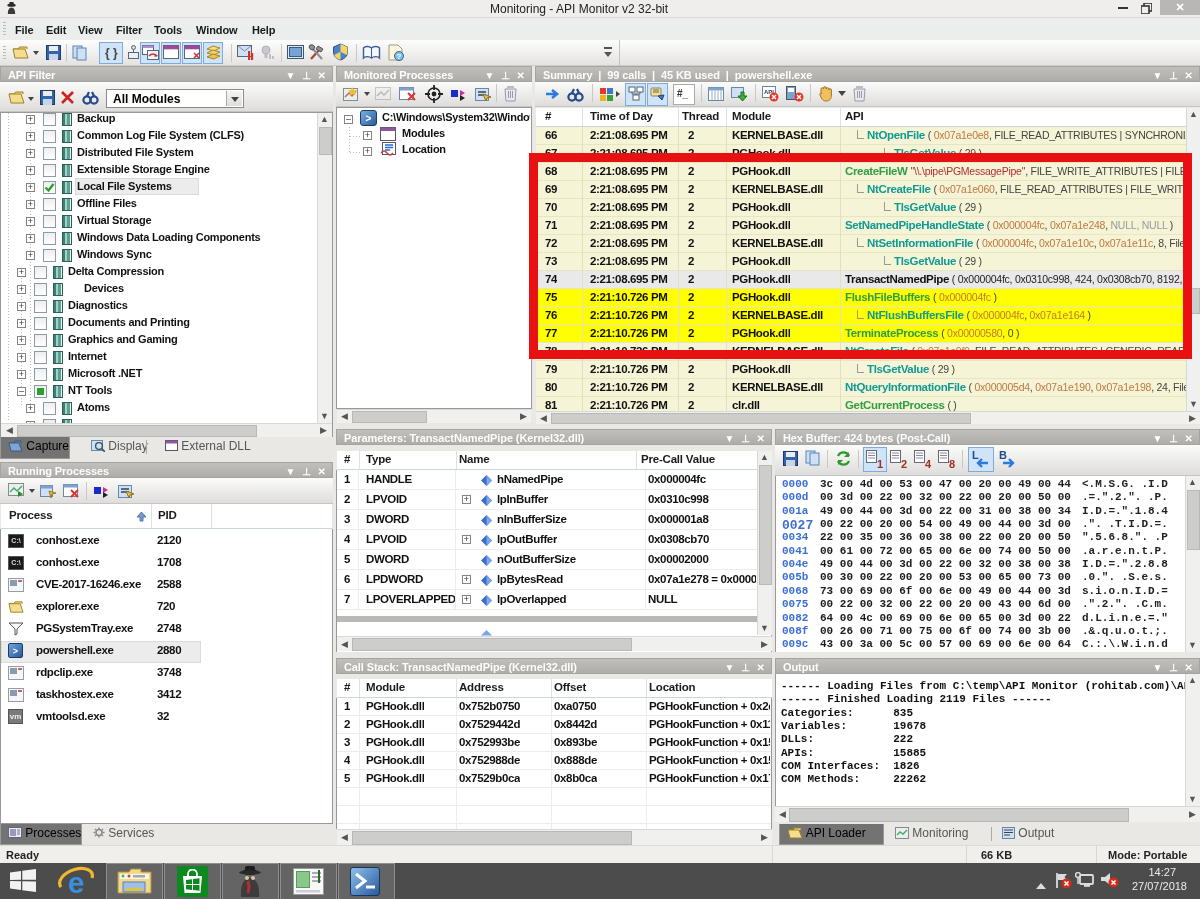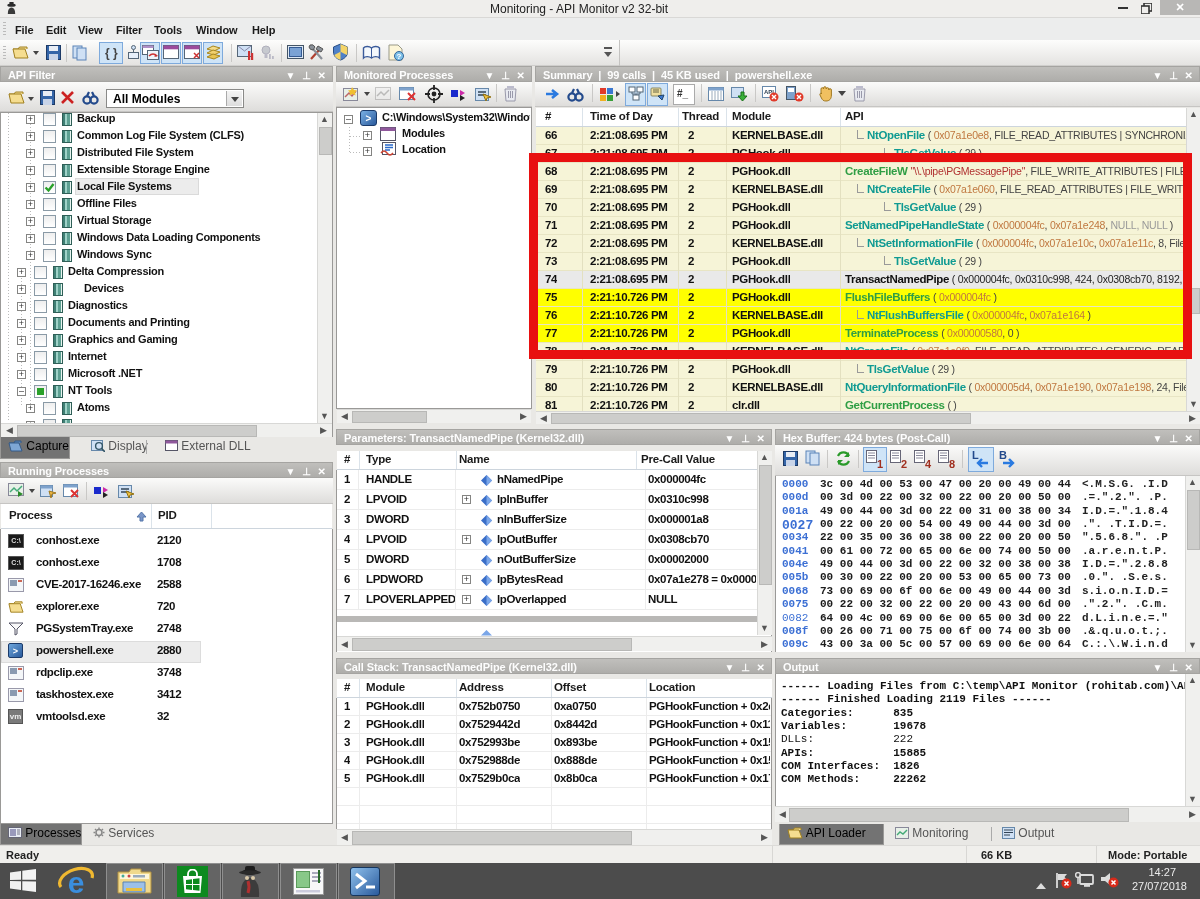--- a/index.html
+++ b/index.html
@@ -867,21 +867,21 @@
     <div class="abs mono" style="left:307px;top:80.10000000000014px;font-size:11px;font-weight:bold;color:#222;white-space:pre">I.D.=.".2.8.8</div>
     <div class="abs mono" style="left:7px;top:93.45000000000016px;font-size:11px;font-weight:bold;color:#3b6fd4">005b</div>
     <div class="abs mono" style="left:45px;top:93.45000000000016px;font-size:11px;font-weight:bold;white-space:pre"><span style="color:#1c1c1c">00</span> <span style="color:#1c1c1c">30</span> <span style="color:#1c1c1c">00</span> <span style="color:#1c1c1c">22</span> <span style="color:#1c1c1c">00</span> <span style="color:#1c1c1c">20</span> <span style="color:#1c1c1c">00</span> <span style="color:#1c1c1c">53</span> <span style="color:#1c1c1c">00</span> <span style="color:#1c1c1c">65</span> <span style="color:#1c1c1c">00</span> <span style="color:#1c1c1c">73</span> <span style="color:#1c1c1c">00</span></div>
     <div class="abs mono" style="left:307px;top:93.45000000000016px;font-size:11px;font-weight:bold;color:#222;white-space:pre">.0.". .S.e.s.</div>
     <div class="abs mono" style="left:7px;top:106.80000000000018px;font-size:11px;font-weight:bold;color:#3b6fd4">0068</div>
     <div class="abs mono" style="left:45px;top:106.80000000000018px;font-size:11px;font-weight:bold;white-space:pre"><span style="color:#1c1c1c">73</span> <span style="color:#1c1c1c">00</span> <span style="color:#1c1c1c">69</span> <span style="color:#1c1c1c">00</span> <span style="color:#1c1c1c">6f</span> <span style="color:#1c1c1c">00</span> <span style="color:#1c1c1c">6e</span> <span style="color:#1c1c1c">00</span> <span style="color:#1c1c1c">49</span> <span style="color:#1c1c1c">00</span> <span style="color:#1c1c1c">44</span> <span style="color:#1c1c1c">00</span> <span style="color:#1c1c1c">3d</span></div>
     <div class="abs mono" style="left:307px;top:106.80000000000018px;font-size:11px;font-weight:bold;color:#222;white-space:pre">s.i.o.n.I.D.=</div>
     <div class="abs mono" style="left:7px;top:120.1500000000002px;font-size:11px;font-weight:bold;color:#3b6fd4">0075</div>
     <div class="abs mono" style="left:45px;top:120.1500000000002px;font-size:11px;font-weight:bold;white-space:pre"><span style="color:#1c1c1c">00</span> <span style="color:#1c1c1c">22</span> <span style="color:#1c1c1c">00</span> <span style="color:#1c1c1c">32</span> <span style="color:#1c1c1c">00</span> <span style="color:#1c1c1c">22</span> <span style="color:#1c1c1c">00</span> <span style="color:#1c1c1c">20</span> <span style="color:#1c1c1c">00</span> <span style="color:#1c1c1c">43</span> <span style="color:#1c1c1c">00</span> <span style="color:#1c1c1c">6d</span> <span style="color:#1c1c1c">00</span></div>
     <div class="abs mono" style="left:307px;top:120.1500000000002px;font-size:11px;font-weight:bold;color:#222;white-space:pre">.".2.". .C.m.</div>
-    <div class="abs mono" style="left:7px;top:133.50000000000023px;font-size:11px;font-weight:normal;color:#3b6fd4">0082</div>
+    <div class="abs mono" style="left:7px;top:133.50000000000023px;font-size:11px;font-weight:bold;color:#3b6fd4">0082</div>
     <div class="abs mono" style="left:45px;top:133.50000000000023px;font-size:11px;font-weight:bold;white-space:pre"><span style="color:#1c1c1c">64</span> <span style="color:#1c1c1c">00</span> <span style="color:#1c1c1c">4c</span> <span style="color:#1c1c1c">00</span> <span style="color:#1c1c1c">69</span> <span style="color:#1c1c1c">00</span> <span style="color:#1c1c1c">6e</span> <span style="color:#1c1c1c">00</span> <span style="color:#1c1c1c">65</span> <span style="color:#1c1c1c">00</span> <span style="color:#1c1c1c">3d</span> <span style="color:#1c1c1c">00</span> <span style="color:#1c1c1c">22</span></div>
     <div class="abs mono" style="left:307px;top:133.50000000000023px;font-size:11px;font-weight:bold;color:#222;white-space:pre">d.L.i.n.e.=."</div>
     <div class="abs mono" style="left:7px;top:146.85000000000025px;font-size:11px;font-weight:bold;color:#3b6fd4">008f</div>
     <div class="abs mono" style="left:45px;top:146.85000000000025px;font-size:11px;font-weight:bold;white-space:pre"><span style="color:#1c1c1c">00</span> <span style="color:#1c1c1c">26</span> <span style="color:#1c1c1c">00</span> <span style="color:#1c1c1c">71</span> <span style="color:#1c1c1c">00</span> <span style="color:#1c1c1c">75</span> <span style="color:#1c1c1c">00</span> <span style="color:#1c1c1c">6f</span> <span style="color:#1c1c1c">00</span> <span style="color:#1c1c1c">74</span> <span style="color:#1c1c1c">00</span> <span style="color:#1c1c1c">3b</span> <span style="color:#1c1c1c">00</span></div>
     <div class="abs mono" style="left:307px;top:146.85000000000025px;font-size:11px;font-weight:bold;color:#222;white-space:pre">.&amp;.q.u.o.t.;.</div>
     <div class="abs mono" style="left:7px;top:160.20000000000027px;font-size:11px;font-weight:bold;color:#3b6fd4">009c</div>
     <div class="abs mono" style="left:45px;top:160.20000000000027px;font-size:11px;font-weight:bold;white-space:pre"><span style="color:#1c1c1c">43</span> <span style="color:#1c1c1c">00</span> <span style="color:#1c1c1c">3a</span> <span style="color:#1c1c1c">00</span> <span style="color:#1c1c1c">5c</span> <span style="color:#1c1c1c">00</span> <span style="color:#1c1c1c">57</span> <span style="color:#1c1c1c">00</span> <span style="color:#1c1c1c">69</span> <span style="color:#1c1c1c">00</span> <span style="color:#1c1c1c">6e</span> <span style="color:#1c1c1c">00</span> <span style="color:#1c1c1c">64</span></div>
     <div class="abs mono" style="left:307px;top:160.20000000000027px;font-size:11px;font-weight:bold;color:#222;white-space:pre">C.:.\.W.i.n.d</div>
     <div class="abs mono" style="left:7px;top:173.5500000000003px;font-size:11px;font-weight:bold;color:#3b6fd4">00a9</div>
     <div class="abs mono" style="left:45px;top:173.5500000000003px;font-size:11px;font-weight:bold;white-space:pre"><span style="color:#1c1c1c">00</span> <span style="color:#1c1c1c">6f</span> <span style="color:#1c1c1c">00</span> <span style="color:#1c1c1c">77</span> <span style="color:#1c1c1c">00</span> <span style="color:#1c1c1c">73</span> <span style="color:#1c1c1c">00</span> <span style="color:#1c1c1c">5c</span> <span style="color:#1c1c1c">00</span> <span style="color:#1c1c1c">73</span> <span style="color:#1c1c1c">00</span> <span style="color:#1c1c1c">79</span> <span style="color:#1c1c1c">00</span></div>
@@ -892,21 +892,21 @@
     <div class="sbarrow" style="left:0;bottom:0">▼</div>
 <div class="sbthumb" style="left:1px;top:14px;width:13px;height:60px"></div>
   </div>
 <div class="ptitle" style="left:775px;top:658px;width:425px;height:16px">Output<span class="pticons">▼ ⊥ ✕</span></div>
 <div class="white abs" style="left:775px;top:674px;width:425px;height:132px;border:none;border-left:1px solid #9a9997"></div>
 <div class="abs" style="left:775px;top:680px;width:410px;height:126px;overflow:hidden">
     <div class="abs mono" style="left:6px;top:0px;font-size:11px;font-weight:bold;color:#111;white-space:pre">------ Loading Files from C:\temp\API Monitor (rohitab.com)\AP</div>
     <div class="abs mono" style="left:6px;top:13.299999999999955px;font-size:11px;font-weight:bold;color:#111;white-space:pre">------ Finished Loading 2119 Files ------</div>
     <div class="abs mono" style="left:6px;top:26.59999999999991px;font-size:11px;font-weight:bold;color:#111;white-space:pre">Categories:      835</div>
     <div class="abs mono" style="left:6px;top:39.899999999999864px;font-size:11px;font-weight:bold;color:#111;white-space:pre">Variables:       19678</div>
-    <div class="abs mono" style="left:6px;top:53.19999999999982px;font-size:11px;font-weight:normal;color:#111;white-space:pre">DLLs:            222</div>
+    <div class="abs mono" style="left:6px;top:53.19999999999982px;font-size:11px;font-weight:bold;color:#111;white-space:pre">DLLs:            222</div>
     <div class="abs mono" style="left:6px;top:66.49999999999977px;font-size:11px;font-weight:bold;color:#111;white-space:pre">APIs:            15885</div>
     <div class="abs mono" style="left:6px;top:79.79999999999973px;font-size:11px;font-weight:bold;color:#111;white-space:pre">COM Interfaces:  1826</div>
     <div class="abs mono" style="left:6px;top:93.09999999999968px;font-size:11px;font-weight:bold;color:#111;white-space:pre">COM Methods:     22262</div>
   </div>
 <div class="vsb" style="left:1185px;top:674px;width:15px;height:132px">
 <div class="sbarrow" style="left:0;top:0">▲</div>
     <div class="sbarrow" style="left:0;bottom:0">▼</div>
   </div>
 <div class="hsb" style="left:775px;top:806px;width:425px;height:16px;border-top:1px solid #d8d8d6">
 <div class="sbarrow" style="left:1px;top:1px">◀</div>

